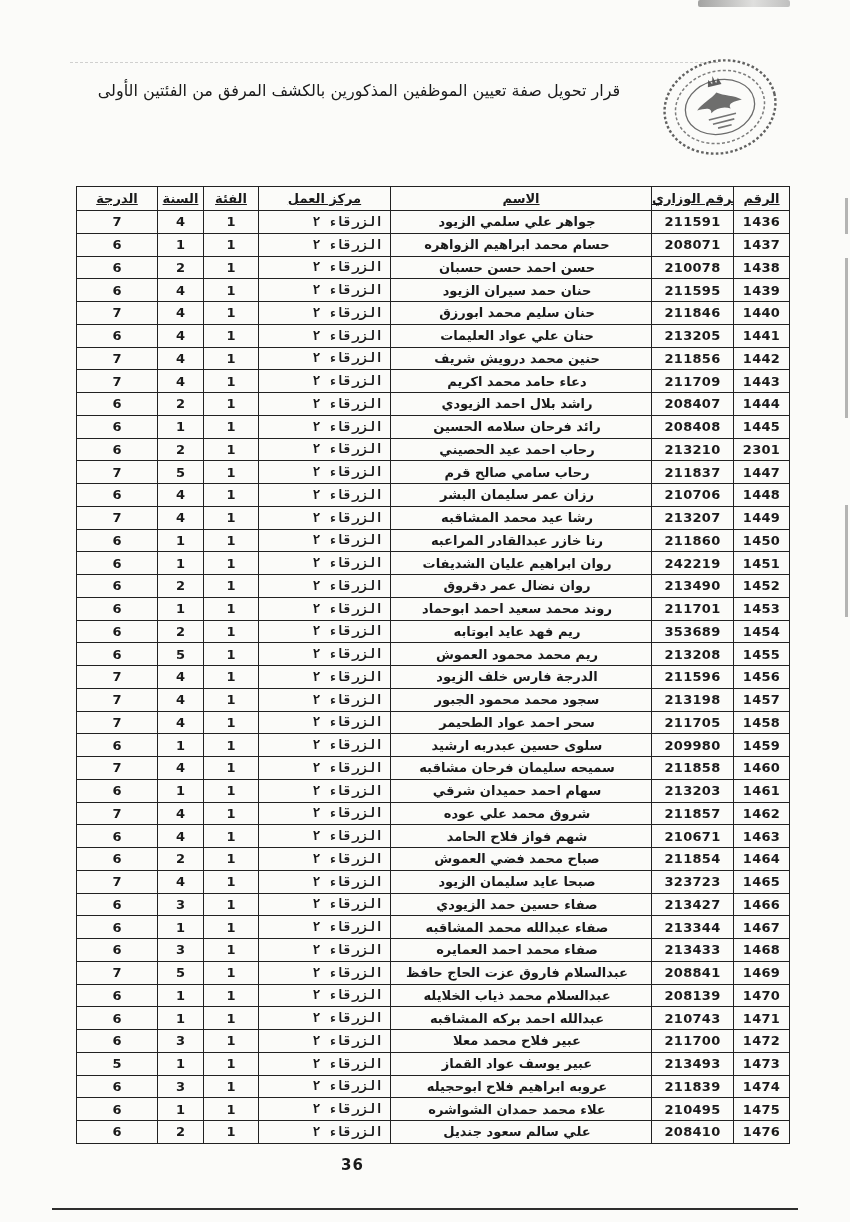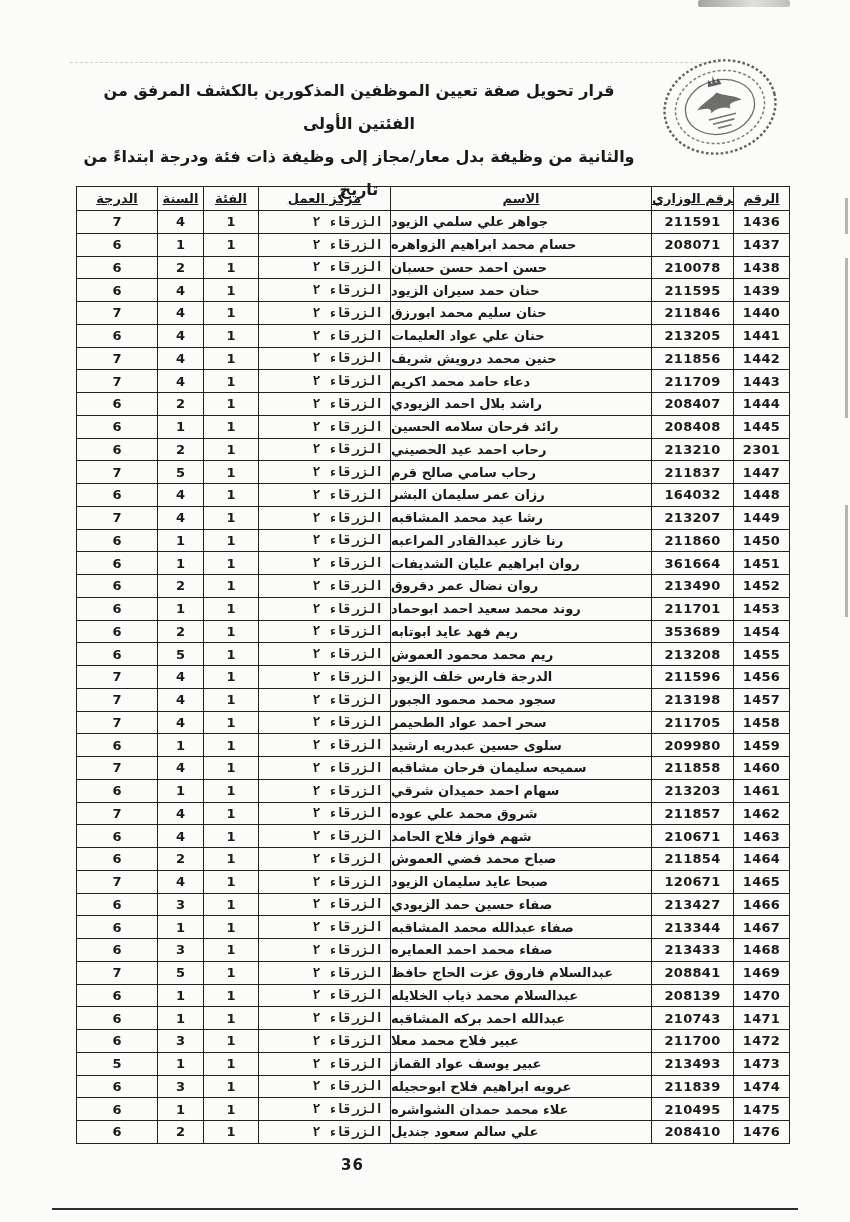--- a/index.html
+++ b/index.html
@@ -10,21 +10,21 @@
     font-family:"DejaVu Sans", sans-serif;
     color:#1a1a1a;
     overflow:hidden;
   }
   
   .title-block {
     position:absolute;
     top:74px; left:78px; width:562px;
     direction:rtl;
     text-align:center;
-    font-weight:bold;
+    font-weight:normal;
     font-size:16px;
     line-height:33px;
     letter-spacing:0.2px;
   }
   .title-date { direction:ltr; letter-spacing:2px; font-size:15.5px; }
   .seal {
     position:absolute; top:54px; left:644px; width:152px; height:106px;
   }
   
   .smudge-topright {
@@ -54,41 +54,40 @@
     border:1.6px solid #222;
     font-weight:bold;
     text-align:center;
     vertical-align:middle;
     white-space:nowrap;
     overflow:hidden;
     padding:0;
   }
   .doc-table thead th { height:24px; font-size:13px;text-decoration:underline; }
   .doc-table tbody td { height:22.76px; font-size:13px; }
-  td.cell-name   { direction:rtl; text-align:left; padding-right:8px; }
+  td.cell-name   { direction:rtl; text-align:center; padding-right:8px; }
   td.cell-center { direction:ltr; text-align:right; padding-right:7px; font-size:12.5px;font-family:Liberation Mono, monospace; }
   td.cell-ministry_no, td.cell-no { font-size:13.5px; letter-spacing:0.3px; }
   
   .page-number {
     position:absolute; top:1156px; left:0; width:705px;
     text-align:center; font-weight:bold; font-size:15px; letter-spacing:1px;
   }
 </style>
 </head>
 <body>
 
 <div class="smudge-topright"></div>
 <div class="faint-rule-top"></div>
 <div class="edge-mark m1"></div>
 <div class="edge-mark m2"></div>
 <div class="edge-mark m3"></div>
 
 <div class="title-block">
   <div>قرار تحويل صفة تعيين الموظفين المذكورين بالكشف المرفق من الفئتين الأولى</div>
-  <div>والثانية من وظيفة بدل معار/مجاز إلى وظيفة ذات فئة ودرجة  ابتداءً من تاريخ</div>
 </div>
 
 <svg class="seal" viewBox="0 0 152 106" aria-hidden="true">
   <g transform="rotate(-14 76 53)" fill="none" stroke="#474747">
     <ellipse cx="76" cy="53" rx="56" ry="46" stroke-width="2.4" stroke-dasharray="2.6 2.3" opacity="0.85"></ellipse>
     <ellipse cx="76" cy="53" rx="45" ry="36" stroke-width="1.5" stroke-dasharray="3 2.2" opacity="0.7"></ellipse>
     <ellipse cx="76" cy="53" rx="35" ry="27" stroke-width="1.3" opacity="0.8"></ellipse>
     <path d="M69 31 l2 -7 l3 5 l2 -8 l2 8 l3 -5 l2 7 z" fill="#4d4d4d" stroke="none" opacity="0.9"></path>
     <path d="M76 38 C70 43 59 45 53 51 C61 51 68 51 66 57 C72 53 80 53 86 57 C84 51 91 51 99 51 C93 45 82 43 76 38 z" fill="#555" stroke="none" opacity="0.85"></path>
     <path d="M62 63 h28 M65 68 h22 M69 73 h14" stroke-width="1.6" opacity="0.75"></path>
@@ -224,21 +223,21 @@
         <td class="cell-name">رحاب سامي صالح قرم</td>
         <td class="cell-ministry_no">211837</td>
         <td class="cell-no">1447</td>
       </tr>
       <tr>
         <td class="cell-grade">6</td>
         <td class="cell-year">4</td>
         <td class="cell-category">1</td>
         <td class="cell-center">الزرقاء ٢</td>
         <td class="cell-name">رزان عمر سليمان البشر</td>
-        <td class="cell-ministry_no">164032</td>
+        <td class="cell-ministry_no">210706</td>
         <td class="cell-no">1448</td>
       </tr>
       <tr>
         <td class="cell-grade">7</td>
         <td class="cell-year">4</td>
         <td class="cell-category">1</td>
         <td class="cell-center">الزرقاء ٢</td>
         <td class="cell-name">رشا عيد محمد المشاقبه</td>
         <td class="cell-ministry_no">213207</td>
         <td class="cell-no">1449</td>
@@ -251,21 +250,21 @@
         <td class="cell-name">رنا خازر عبدالقادر المراعبه</td>
         <td class="cell-ministry_no">211860</td>
         <td class="cell-no">1450</td>
       </tr>
       <tr>
         <td class="cell-grade">6</td>
         <td class="cell-year">1</td>
         <td class="cell-category">1</td>
         <td class="cell-center">الزرقاء ٢</td>
         <td class="cell-name">روان ابراهيم عليان الشديفات</td>
-        <td class="cell-ministry_no">361664</td>
+        <td class="cell-ministry_no">242219</td>
         <td class="cell-no">1451</td>
       </tr>
       <tr>
         <td class="cell-grade">6</td>
         <td class="cell-year">2</td>
         <td class="cell-category">1</td>
         <td class="cell-center">الزرقاء ٢</td>
         <td class="cell-name">روان نضال عمر دقروق</td>
         <td class="cell-ministry_no">213490</td>
         <td class="cell-no">1452</td>
@@ -377,21 +376,21 @@
         <td class="cell-name">صباح محمد فضي العموش</td>
         <td class="cell-ministry_no">211854</td>
         <td class="cell-no">1464</td>
       </tr>
       <tr>
         <td class="cell-grade">7</td>
         <td class="cell-year">4</td>
         <td class="cell-category">1</td>
         <td class="cell-center">الزرقاء ٢</td>
         <td class="cell-name">صبحا عايد سليمان الزيود</td>
-        <td class="cell-ministry_no">120671</td>
+        <td class="cell-ministry_no">323723</td>
         <td class="cell-no">1465</td>
       </tr>
       <tr>
         <td class="cell-grade">6</td>
         <td class="cell-year">3</td>
         <td class="cell-category">1</td>
         <td class="cell-center">الزرقاء ٢</td>
         <td class="cell-name">صفاء حسين حمد الزيودي</td>
         <td class="cell-ministry_no">213427</td>
         <td class="cell-no">1466</td>

